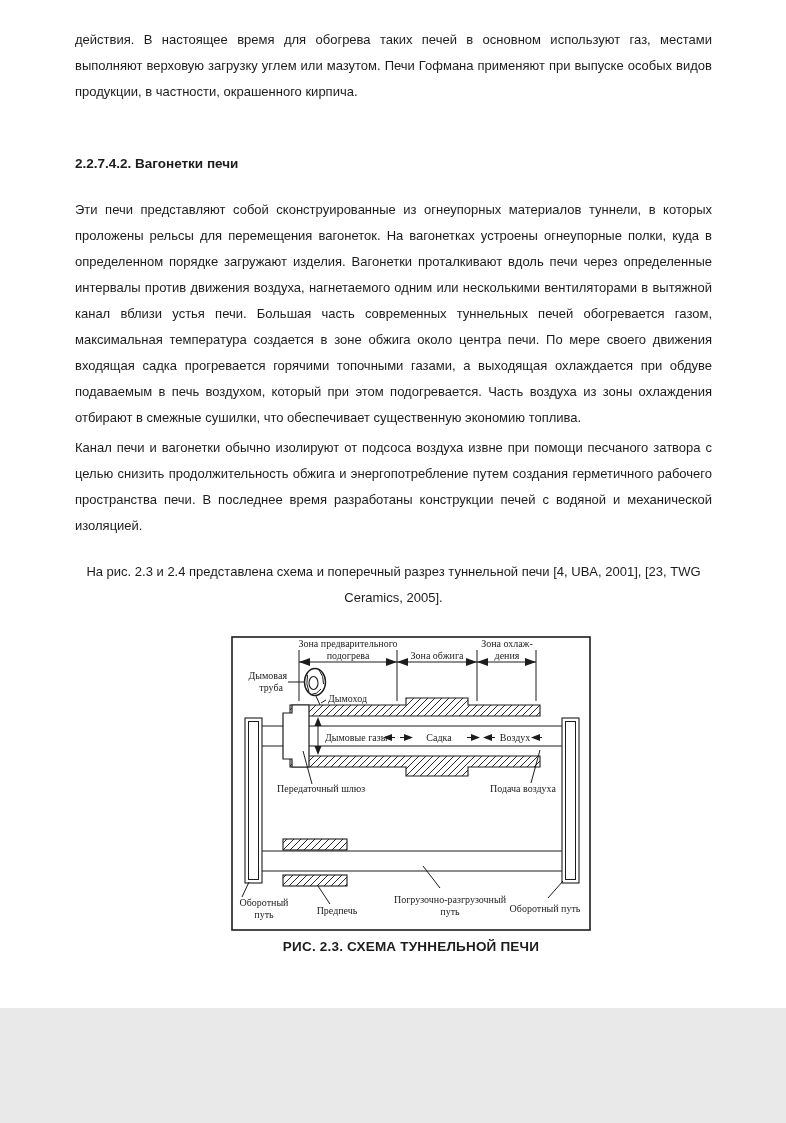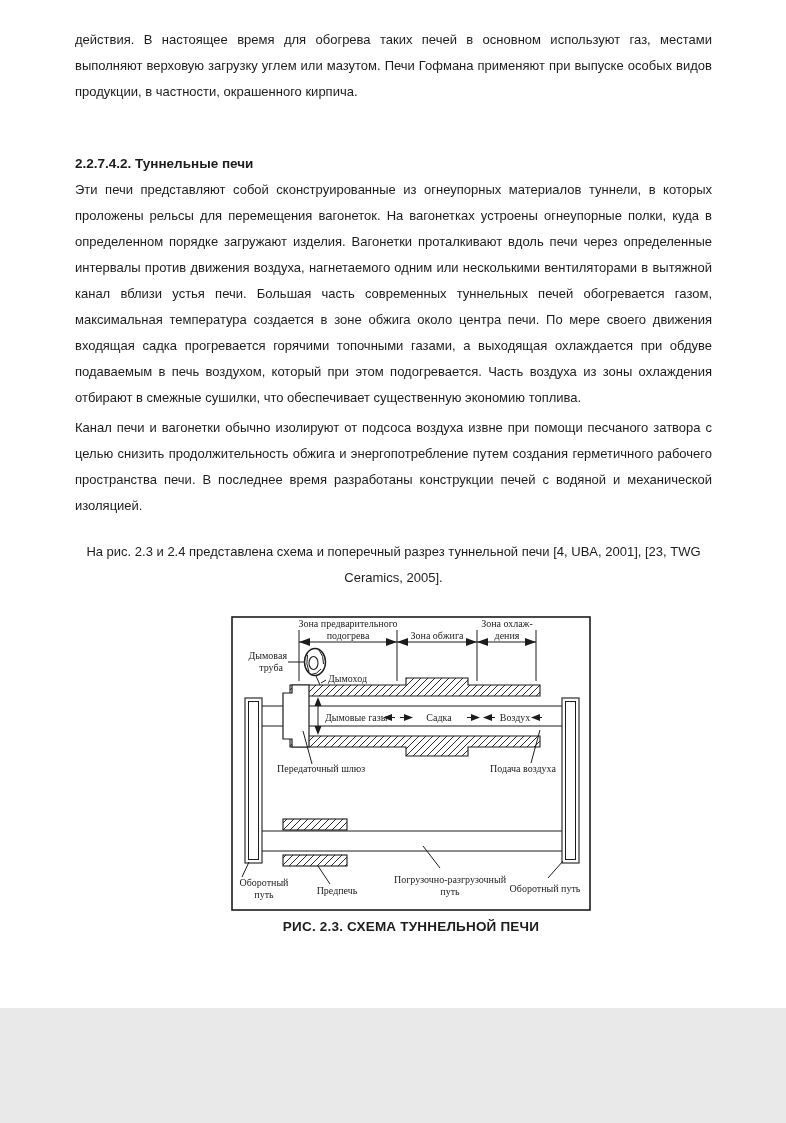--- a/index.html
+++ b/index.html
@@ -18,21 +18,21 @@
   }
   .body-par {
     font-size:13px; line-height:26px; text-align:justify;
   }
   .p1 { margin-top:27px; }
   .section-heading {
     margin-top:46px;
     font-size:13.5px; line-height:26px; font-weight:bold;
     text-align:left;
   }
-  .p2 { }
+  .p2 { margin-top:20px; }
   .p3 { margin-top:4px; }
   .p4 { margin-top:20px; text-align:center; }
   .figure-wrap {
     margin-top:25px; margin-left:156px; width:360px;
   }
   .figure-svg { display:block; }
   .figure-caption {
     margin-top:8px; margin-left:156px; width:360px;
     text-align:center; font-weight:bold; font-size:13.5px; line-height:16px;
     letter-spacing:0.2px;
@@ -51,21 +51,21 @@
   .dfill { fill:#1c1c1c; stroke:none; }
 </style>
 </head>
 <body>
 
 <div class="page">
   <div class="content">
 
     <p class="body-par p1">действия. В настоящее время для обогрева таких печей в основном используют газ, местами выполняют верховую загрузку углем или мазутом. Печи Гофмана применяют при выпуске особых видов продукции, в частности, окрашенного кирпича.</p>
 
-    <h2 class="section-heading">2.2.7.4.2. Туннельные печи</h2>
+    <h2 class="section-heading">2.2.7.4.2. Вагонетки печи</h2>
 
     <p class="body-par p2">Эти печи представляют собой сконструированные из огнеупорных материалов туннели, в которых проложены рельсы для перемещения вагонеток. На вагонетках устроены огнеупорные полки, куда в определенном порядке загружают изделия. Вагонетки проталкивают вдоль печи через определенные интервалы против движения воздуха, нагнетаемого одним или несколькими вентиляторами в вытяжной канал вблизи устья печи. Большая часть современных туннельных печей обогревается газом, максимальная температура создается в зоне обжига около центра печи. По мере своего движения входящая садка прогревается горячими топочными газами, а выходящая охлаждается при обдуве подаваемым в печь воздухом, который при этом подогревается. Часть воздуха из зоны охлаждения отбирают в смежные сушилки, что обеспечивает существенную экономию топлива.</p>
 
     <p class="body-par p3">Канал печи и вагонетки обычно изолируют от подсоса воздуха извне при помощи песчаного затвора с целью снизить продолжительность обжига и энергопотребление путем создания герметичного рабочего пространства печи. В последнее время разработаны конструкции печей с водяной и механической изоляцией.</p>
 
     <p class="body-par p4">На рис. 2.3 и 2.4 представлена схема и поперечный разрез туннельной печи [4, UBA, 2001], [23, TWG Ceramics, 2005].</p>
 
     <div class="figure-wrap">
       <svg class="figure-svg" width="360" height="295" viewBox="0 0 360 295">
         <defs>

